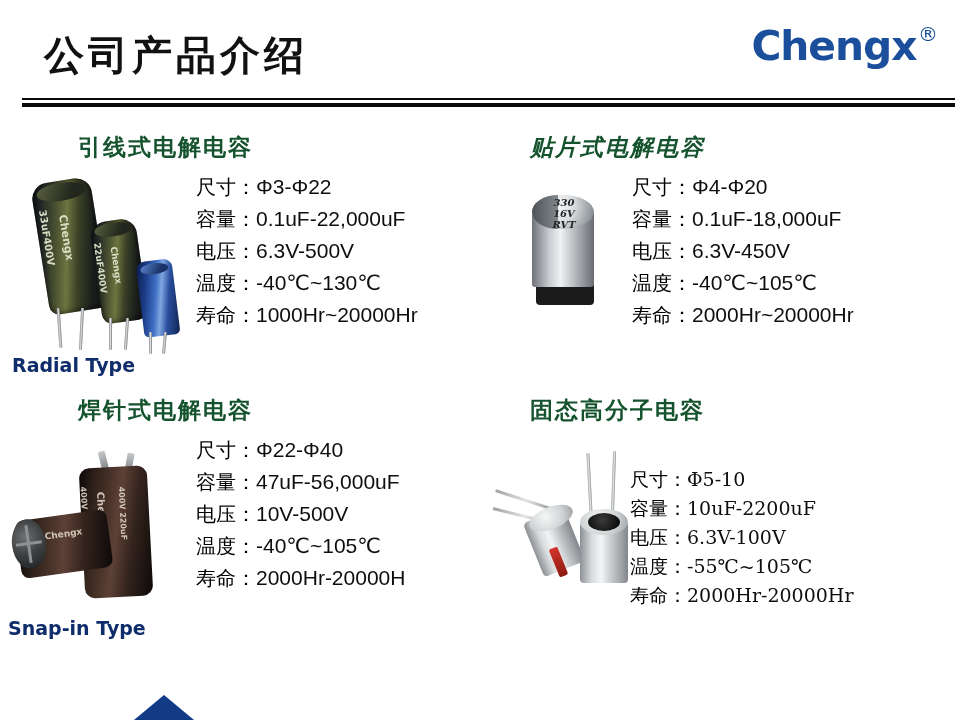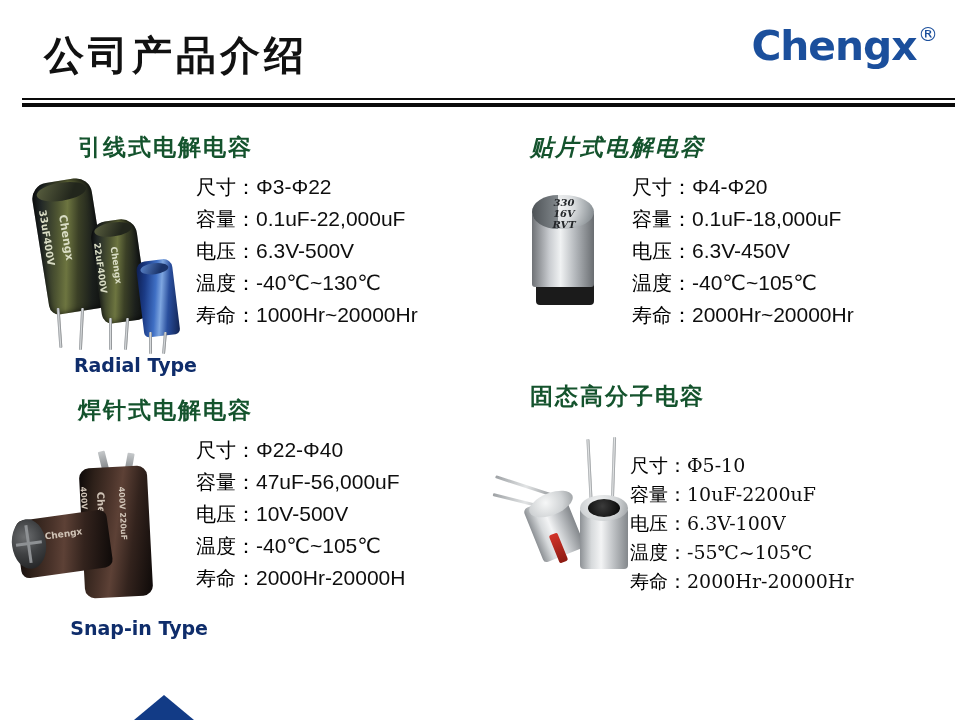--- a/index.html
+++ b/index.html
@@ -118,21 +118,21 @@
   .serif-specs .spec-label,
   .serif-specs .spec-value {
     font-family: "DejaVu Serif", "Liberation Serif", serif;
     font-size: 19px;
   }
   .type-caption {
     font-family: "DejaVu Sans", sans-serif;
     font-weight: bold;
     font-size: 19px;
     color: #0f2d6b;
-    text-align: right;
+    text-align: left;
     white-space: nowrap;
   }
 
   
   .photo {
     position: relative;
   }
 
   
   .radial-can {
@@ -438,21 +438,21 @@
       <span class="spec-label">温度：</span>
       <span class="spec-value">-40℃~105℃</span>
     </div>
     <div class="spec-row" style="height:32px;">
       <span class="spec-label">寿命：</span>
       <span class="spec-value">2000Hr-20000H</span>
     </div>
   </div>
 </div>
 
-<div class="product-block" style="left:512px; top:381px; width:440px; height:245px;">
+<div class="product-block" style="left:512px; top:395px; width:440px; height:245px;">
 
   <div class="product-heading" style="margin-left:18px;">固态高分子电容</div>
 
   <div class="photo" style="position:absolute; left:-16px; top:48px; width:180px; height:175px;">
 
     <div class="poly-lead" style="left:-2px; top:56px; width:64px; height:3px; transform:rotate(18deg);"></div>
     <div class="poly-lead" style="left:-4px; top:72px; width:66px; height:3px; transform:rotate(14deg);"></div>
     <div class="poly-body" style="left:36px; top:70px; width:44px; height:58px; transform:rotate(-22deg);"></div>
     <div class="poly-top" style="left:32px; top:64px; width:46px; height:22px; transform:rotate(-22deg);"></div>
     <div class="poly-stripe" style="left:58px; top:104px; width:9px; height:30px; transform:rotate(-22deg);"></div>

